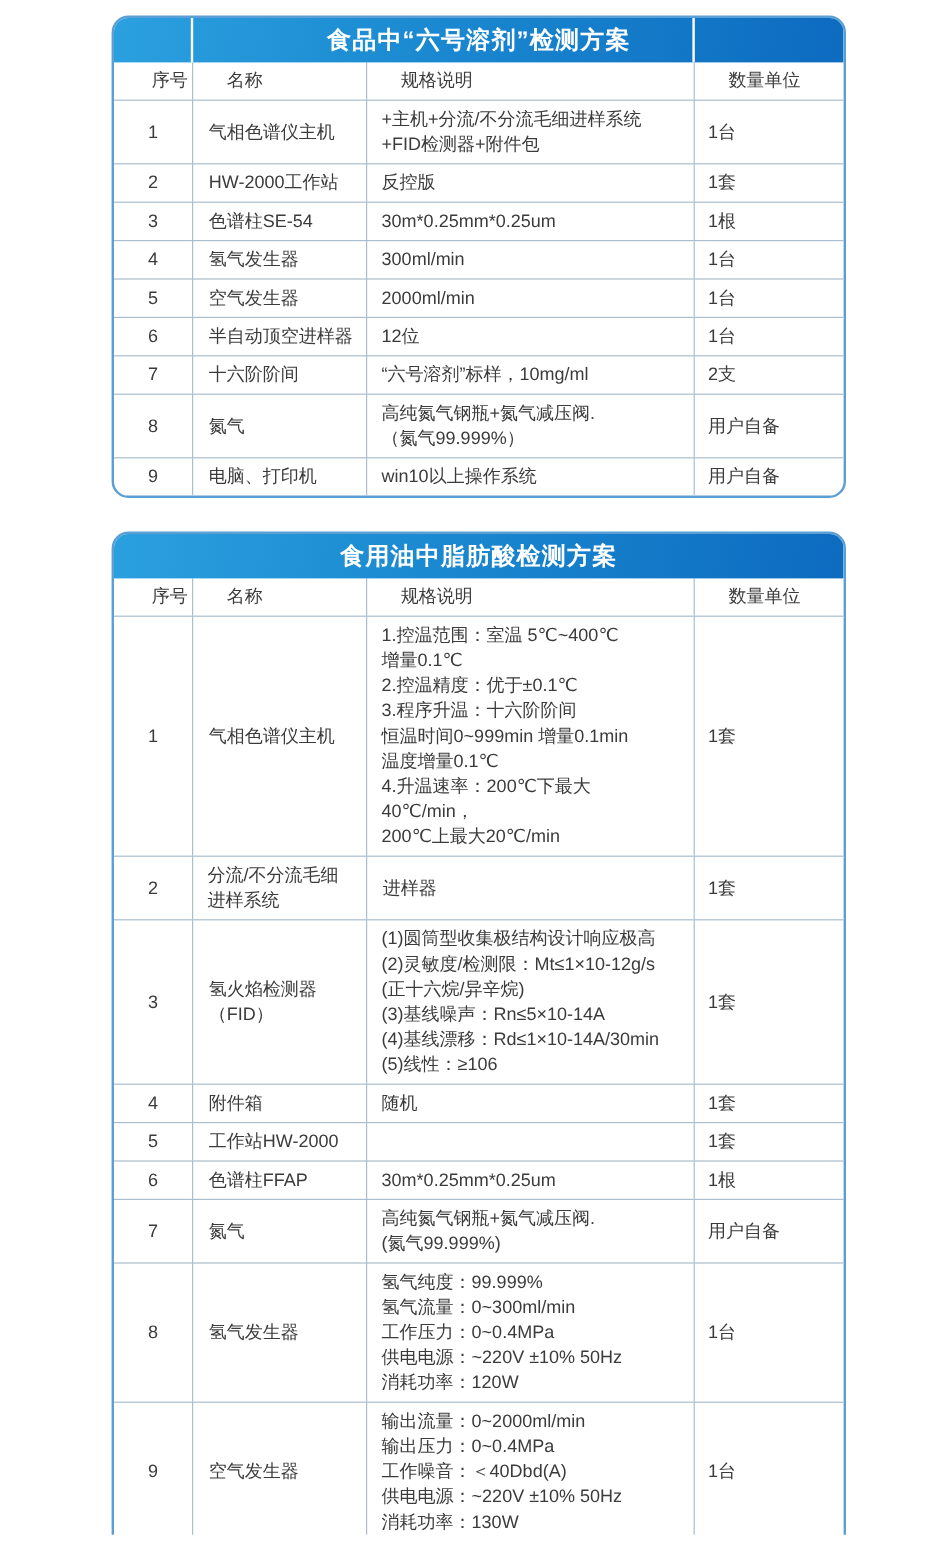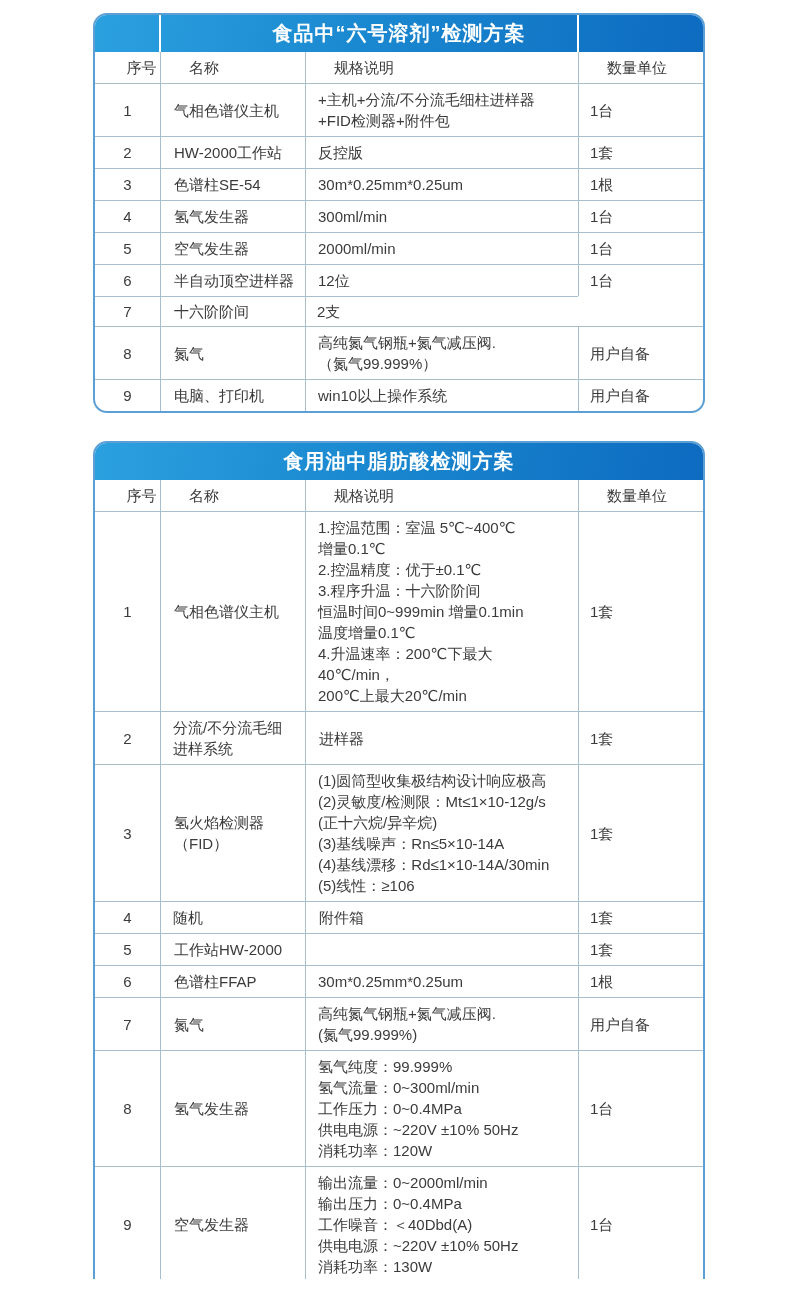--- a/index.html
+++ b/index.html
@@ -95,21 +95,21 @@
       <div class="cell c-no">序号</div>
       <div class="cell c-name">名称</div>
       <div class="cell c-spec">规格说明</div>
       <div class="cell c-qty">数量单位</div>
     </div>
     <div class="rows" id="rows-0">
         <div class="row">
           <div class="cell c-no">1</div>
           <div class="cell c-name">气相色谱仪主机</div>
           <div class="cell c-spec">
-            <div class="spec-line">+主机+分流/不分流毛细柱进样器</div>
+            <div class="spec-line">+主机+分流/不分流毛细进样系统</div>
             <div class="spec-line">+FID检测器+附件包</div>
           </div>
           <div class="cell c-qty">1台</div>
         </div>
         <div class="row">
           <div class="cell c-no">2</div>
           <div class="cell c-name">HW-2000工作站</div>
           <div class="cell c-spec">
             <div class="spec-line">反控版</div>
           </div>
@@ -143,20 +143,23 @@
           <div class="cell c-no">6</div>
           <div class="cell c-name">半自动顶空进样器</div>
           <div class="cell c-spec">
             <div class="spec-line">12位</div>
           </div>
           <div class="cell c-qty">1台</div>
         </div>
         <div class="row">
           <div class="cell c-no">7</div>
           <div class="cell c-name">十六阶阶间</div>
+          <div class="cell c-spec">
+            <div class="spec-line">“六号溶剂”标样，10mg/ml</div>
+          </div>
           <div class="cell c-qty">2支</div>
         </div>
         <div class="row">
           <div class="cell c-no">8</div>
           <div class="cell c-name">氮气</div>
           <div class="cell c-spec">
             <div class="spec-line">高纯氮气钢瓶+氮气减压阀.</div>
             <div class="spec-line">（氮气99.999%）</div>
           </div>
           <div class="cell c-qty">用户自备</div>
@@ -214,24 +217,24 @@
             <div class="spec-line">(2)灵敏度/检测限：Mt≤1×10-12g/s</div>
             <div class="spec-line">(正十六烷/异辛烷)</div>
             <div class="spec-line">(3)基线噪声：Rn≤5×10-14A</div>
             <div class="spec-line">(4)基线漂移：Rd≤1×10-14A/30min</div>
             <div class="spec-line">(5)线性：≥106</div>
           </div>
           <div class="cell c-qty">1套</div>
         </div>
         <div class="row">
           <div class="cell c-no">4</div>
+          <div class="cell c-name">附件箱</div>
           <div class="cell c-spec">
             <div class="spec-line">随机</div>
           </div>
-          <div class="cell c-name">附件箱</div>
           <div class="cell c-qty">1套</div>
         </div>
         <div class="row">
           <div class="cell c-no">5</div>
           <div class="cell c-name">工作站HW-2000</div>
           <div class="cell c-spec">
             <div class="spec-line"></div>
           </div>
           <div class="cell c-qty">1套</div>
         </div>

